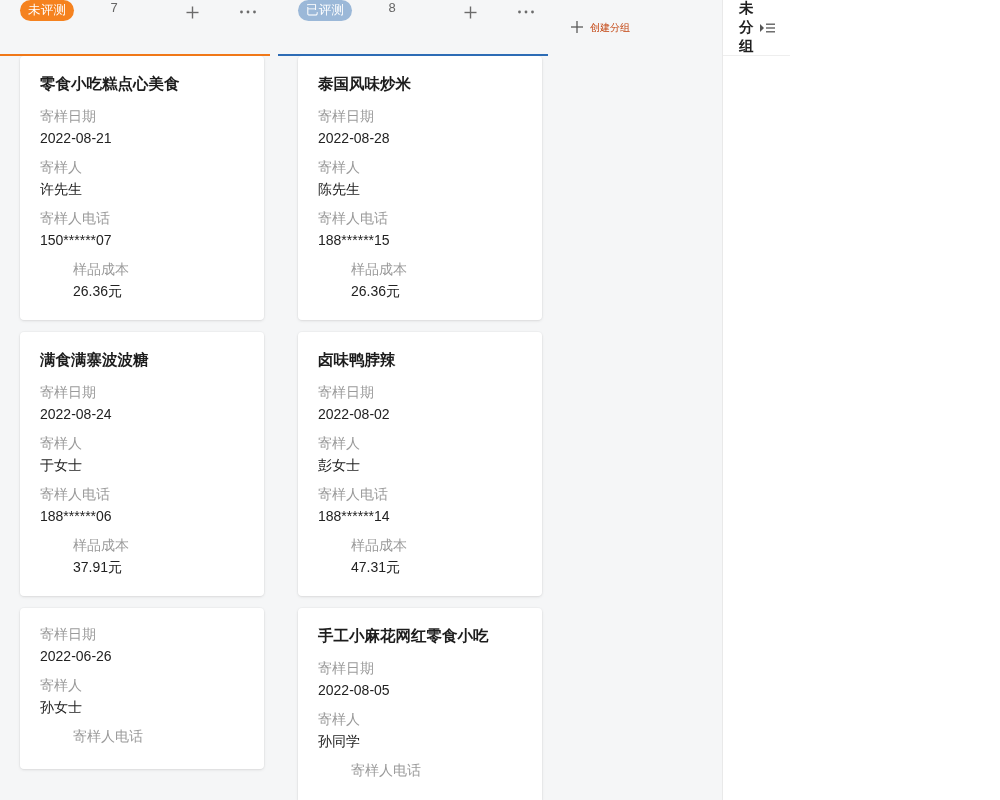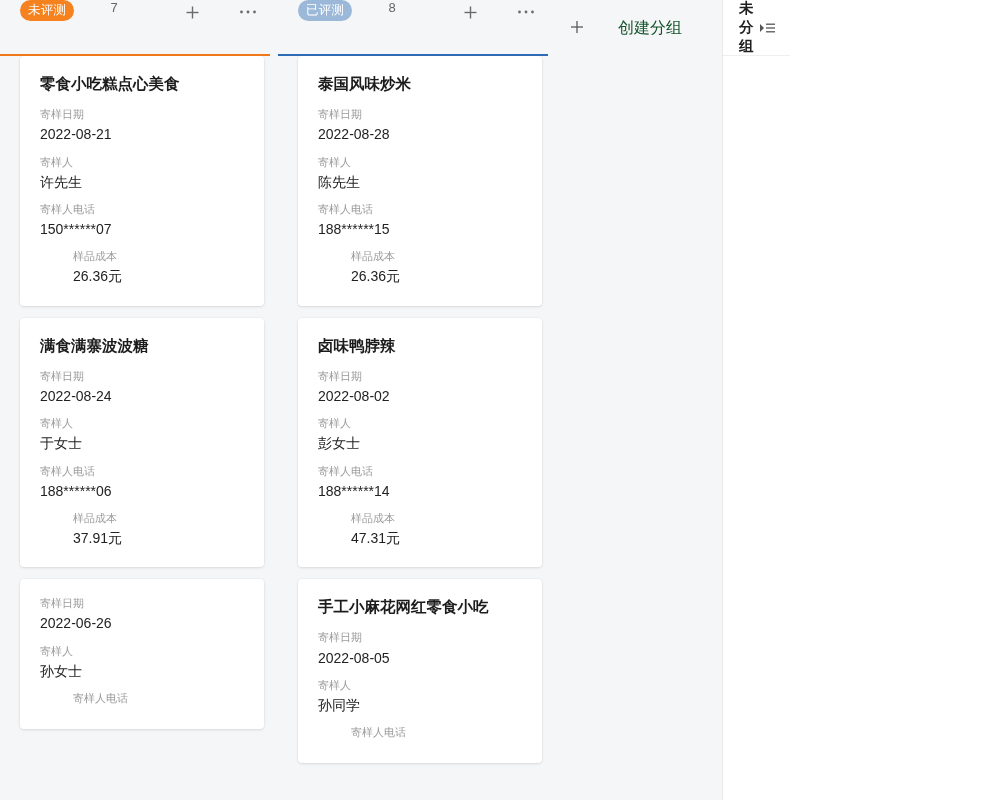--- a/index.html
+++ b/index.html
@@ -103,41 +103,40 @@
   .card-title {
     font-size: 15.5px;
     font-weight: bold;
     color: #1c1c1c;
     margin-bottom: 14px;
     line-height: 1.3;
   }
   .field { margin-bottom: 12px; }
   .field:last-child { margin-bottom: 0; margin-left: 33px; }
   .field-label {
-    font-size: 11px;
+    font-size: 14px;
     color: #9a9a9a;
     margin-bottom: 4px;
     line-height: 1.2;
   }
   .field-value {
     font-size: 14px;
     color: #222;
     line-height: 1.3;
   }
   .create-group {
     flex: 0 0 auto;
     height: 56px;
     display: flex;
     align-items: center;
     padding: 0 14px;
-    color: #14532d;
-    font-size: 16px;
+    color: #c2410c;
+    font-size: 10px;
     cursor: pointer;
     white-space: nowrap;
-    gap: 28px;
   }
   .create-group .plus {
     font-size: 16px;
     color: #5a5a5a;
     margin-right: 6px;
     line-height: 1;
   }
   .sidebar {
     flex: 0 0 278px;
     width: 278px;

